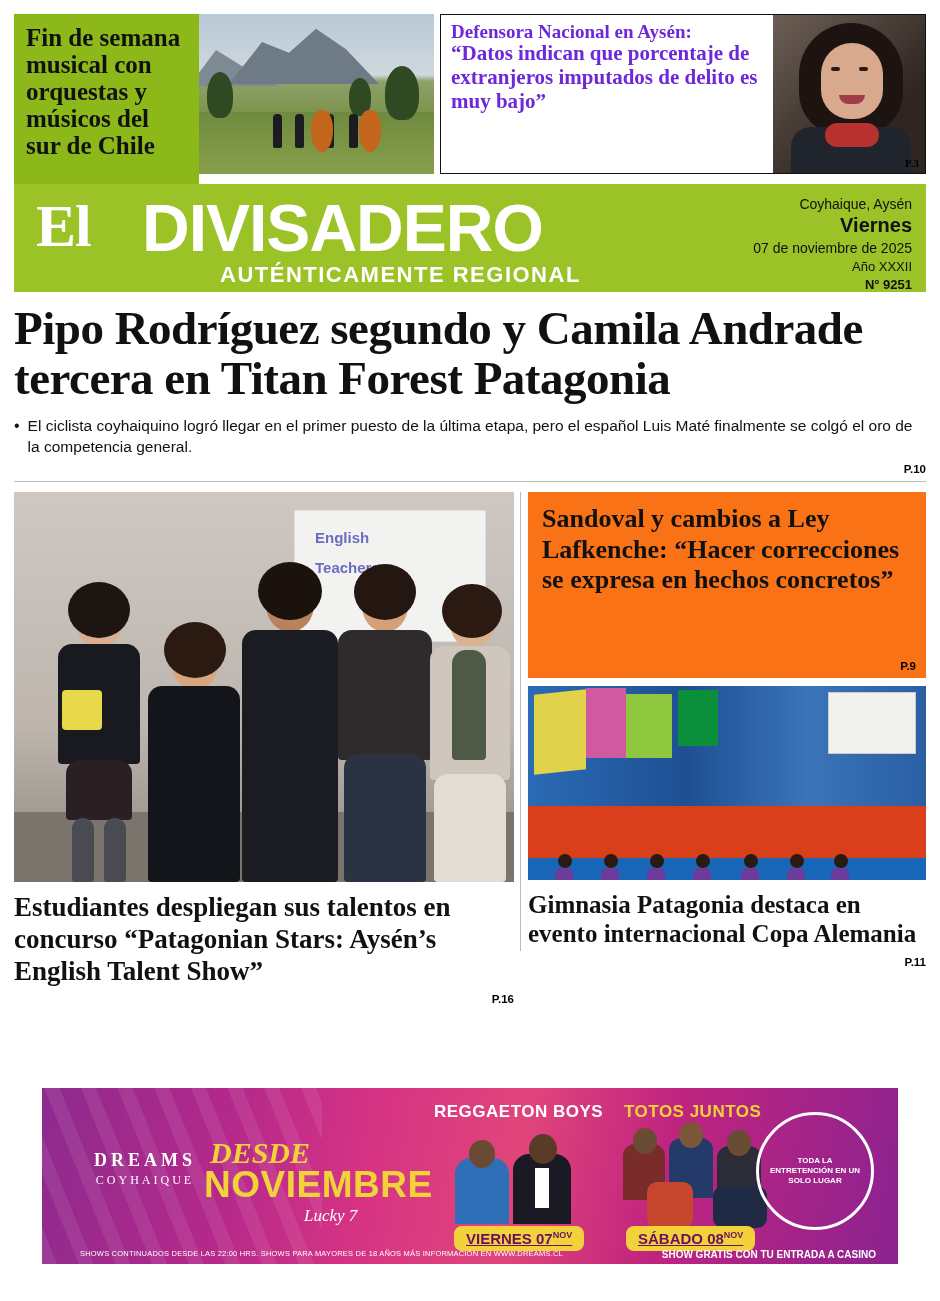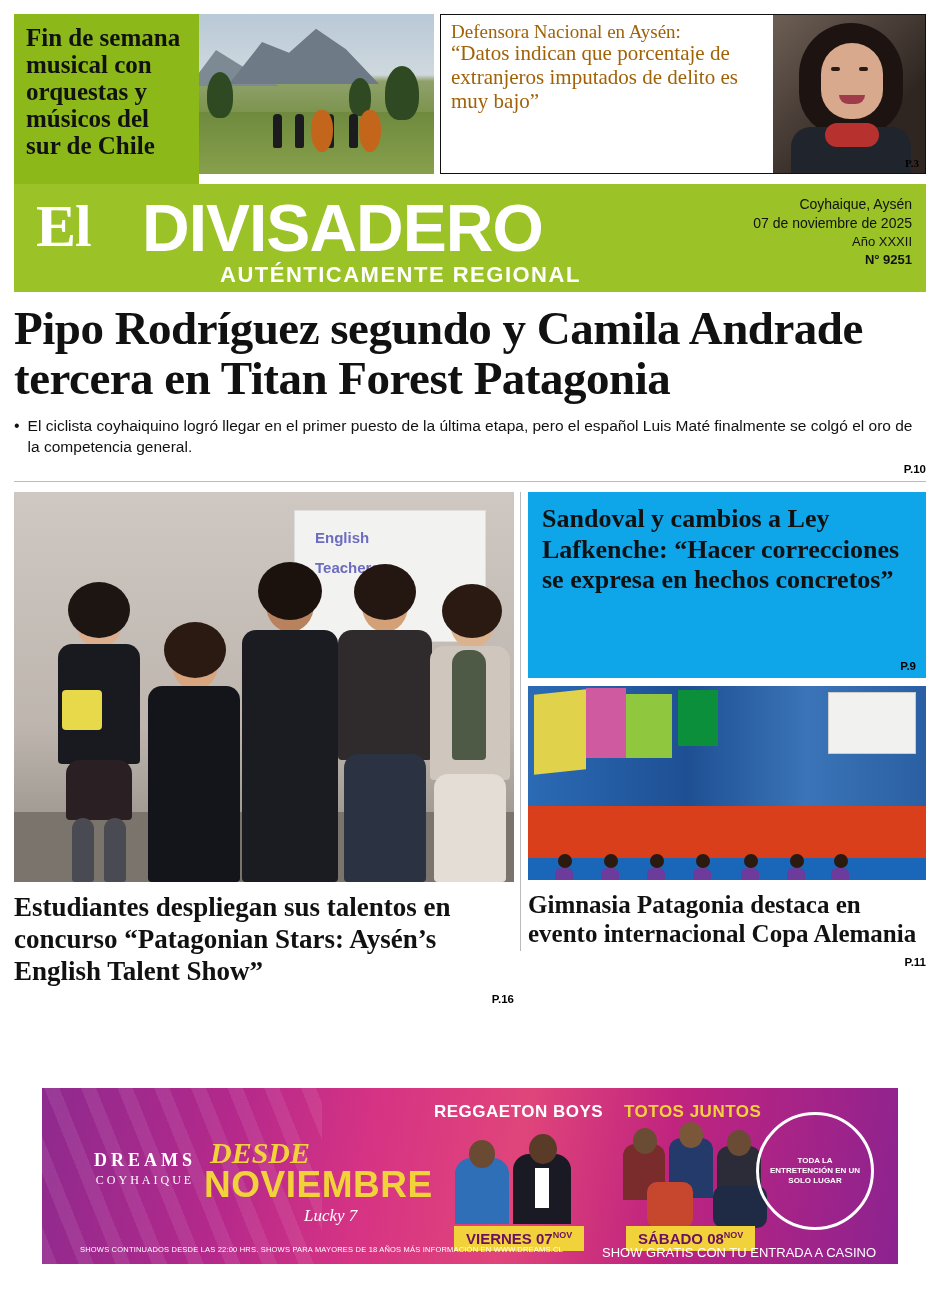--- a/index.html
+++ b/index.html
@@ -32,21 +32,21 @@
   .lp-grass{position:absolute;left:0;right:0;bottom:0;height:62px;background:linear-gradient(#6f8a3e,#87a04c);}
   .lp-fig{position:absolute;bottom:26px;width:9px;height:34px;background:#1b1b20;border-radius:4px 4px 2px 2px;}
   .lp-cello{position:absolute;bottom:22px;width:22px;height:42px;background:#c4651c;border-radius:45% 45% 50% 50%;}
 
   .top-right{
     position:relative;width:492px;height:160px;border:1px solid #111;box-sizing:border-box;
     background:#fff;display:flex;
   }
   .tr-text{
     flex:1;padding:6px 8px 0 10px;box-sizing:border-box;
-    font-weight:normal;font-size:21px;line-height:1.13;color:#a16207;
+    font-weight:bold;font-size:21px;line-height:1.13;color:#6d28d9;
   }
   .tr-kicker{font-size:19px;}
   .tr-photo{width:152px;height:158px;position:relative;overflow:hidden;background:#3a2a2a;}
   .pr-bg{position:absolute;inset:0;background:linear-gradient(135deg,#6d5f55,#2f2622 70%);}
   .pr-hair{position:absolute;left:26px;top:8px;width:104px;height:112px;background:#1d1411;border-radius:52px 52px 42px 42px;}
   .pr-face{position:absolute;left:48px;top:28px;width:62px;height:76px;background:#d8a98c;border-radius:32px 32px 30px 30px;}
   .pr-eye{position:absolute;width:9px;height:4px;background:#2b1a12;border-radius:3px;top:52px;}
   .pr-mouth{position:absolute;left:66px;top:80px;width:26px;height:9px;background:#a03c4a;border-radius:0 0 14px 14px;}
   .pr-body{position:absolute;left:18px;top:112px;width:120px;height:50px;background:#20242c;border-radius:20px 20px 0 0;}
   .pr-scarf{position:absolute;left:52px;top:108px;width:54px;height:24px;background:#b7322f;border-radius:12px;}
@@ -88,21 +88,21 @@
   .mp-banner span{position:absolute;color:#6c6cc0;font-family:"Liberation Sans",sans-serif;font-weight:bold;font-size:15px;}
   .mp-floor{position:absolute;left:0;right:0;bottom:0;height:70px;background:#7b746c;}
   .person{position:absolute;bottom:0;}
   .p-head{position:absolute;border-radius:50%;}
   .p-body{position:absolute;border-radius:14px 14px 4px 4px;}
 
   .cap-left{margin-top:10px;position:relative;}
   .cap-left h2{margin:0;font-family:"Liberation Serif",serif;font-weight:bold;font-size:27px;line-height:1.17;color:#111;}
   .cap-page{position:absolute;right:0;bottom:-18px;font-family:"Liberation Sans",sans-serif;font-weight:bold;font-size:11.5px;}
 
-  .box-gray{background:#0ea5e9;padding:12px 14px 10px 14px;position:relative;min-height:186px;box-sizing:border-box;}
+  .box-gray{background:#f97316;padding:12px 14px 10px 14px;position:relative;min-height:186px;box-sizing:border-box;}
   .box-gray h2{margin:0;font-family:"Liberation Serif",serif;font-weight:bold;font-size:26px;line-height:1.16;color:#111;}
   .box-gray .pg-in{position:absolute;right:10px;bottom:6px;font-family:"Liberation Sans",sans-serif;font-weight:bold;font-size:11.5px;}
 
   .gym-photo{width:100%;height:194px;margin-top:8px;position:relative;overflow:hidden;background:#1d4e8f;}
   .gy-wall{position:absolute;inset:0;background:linear-gradient(90deg,#2b6bb5,#1e4f93 40%,#3b74b8 70%,#2a5fa3);}
   .gy-panelA{position:absolute;left:6px;top:6px;width:52px;height:80px;background:#e0d24a;transform:skewY(-6deg);}
   .gy-panelB{position:absolute;left:58px;top:2px;width:40px;height:70px;background:#cf5aa0;}
   .gy-panelC{position:absolute;left:98px;top:8px;width:46px;height:64px;background:#8fc73e;}
   .gy-flag{position:absolute;left:150px;top:4px;width:40px;height:56px;background:#0b8f3a;}
   .gy-mat{position:absolute;left:0;right:0;bottom:0;height:74px;background:#d93f1b;}
@@ -124,28 +124,28 @@
   .ad-dreams .d1{font-size:18px;letter-spacing:4px;font-weight:bold;}
   .ad-dreams .d2{font-size:12px;letter-spacing:3px;margin-top:2px;}
   .ad-shows{position:absolute;left:168px;top:48px;color:#f2d23a;font-family:"Liberation Serif",serif;font-style:italic;font-size:30px;font-weight:bold;}
   .ad-nov{position:absolute;left:162px;top:76px;color:#f2d23a;font-family:"Liberation Sans",sans-serif;font-weight:bold;font-size:37px;letter-spacing:.5px;}
   .ad-lucky{position:absolute;left:262px;top:118px;color:#fff;font-family:"Liberation Serif",serif;font-style:italic;font-size:17px;}
   .ad-t1{position:absolute;left:392px;top:14px;color:#fff;font-family:"Liberation Sans",sans-serif;font-weight:bold;font-size:17px;letter-spacing:.5px;}
   .ad-t2{position:absolute;left:582px;top:14px;color:#f2d23a;font-family:"Liberation Sans",sans-serif;font-weight:bold;font-size:17px;letter-spacing:.5px;}
   .ad-grp1{position:absolute;left:405px;top:40px;width:150px;height:96px;}
   .ad-grp2{position:absolute;left:575px;top:36px;width:190px;height:104px;}
   .ad-pill{position:absolute;background:#f2d23a;color:#6a1060;font-family:"Liberation Sans",sans-serif;font-weight:bold;
-           border-radius:0;padding:4px 12px;font-size:15px;}
+           border-radius:8px;padding:4px 12px;font-size:15px;text-decoration:underline;}
   .ad-pill small{font-size:9px;vertical-align:super;}
   .ad-seal{position:absolute;right:24px;top:24px;width:112px;height:112px;border-radius:50%;
            border:3px solid #fff;display:flex;align-items:center;justify-content:center;}
   .ad-seal .sealtxt{color:#fff;font-family:"Liberation Sans",sans-serif;font-size:8px;text-align:center;line-height:1.25;font-weight:bold;padding:0 8px;}
   .ad-foot{position:absolute;left:16px;right:0;bottom:4px;display:flex;justify-content:space-between;padding:0 22px;box-sizing:border-box;}
   .ad-foot .small{color:#fff;font-family:"Liberation Sans",sans-serif;font-size:7.5px;letter-spacing:.2px;}
-  .ad-foot .big{color:#fff;font-family:"Liberation Sans",sans-serif;font-size:13px;font-weight:normal;}
+  .ad-foot .big{color:#fff;font-family:"Liberation Sans",sans-serif;font-size:10px;font-weight:bold;}
 </style>
 </head>
 <body>
 
 <div class="page">
 
   <div class="topstrip">
 
     <div class="top-left">
       <div class="top-left-text">
@@ -189,20 +189,21 @@
   </div>
 
   <div class="masthead">
     <div class="mh-left">
       <div class="mh-el">El</div>
       <div class="mh-main">DIVISADERO</div>
       <div class="mh-sub">AUTÉNTICAMENTE REGIONAL</div>
     </div>
     <div class="mh-right">
       <div class="mh-city">Coyhaique, Aysén</div>
+      <div class="mh-day">Viernes</div>
       <div class="mh-date">07 de noviembre de 2025</div>
       <div class="mh-year">Año XXXII</div>
       <div class="mh-num">N° 9251</div>
     </div>
   </div>
 
   <div class="lead">
     <h1>Pipo Rodríguez segundo y Camila Andrade tercera en Titan Forest Patagonia</h1>
     <div class="lead-bullet">
       <span class="dot">•</span>

